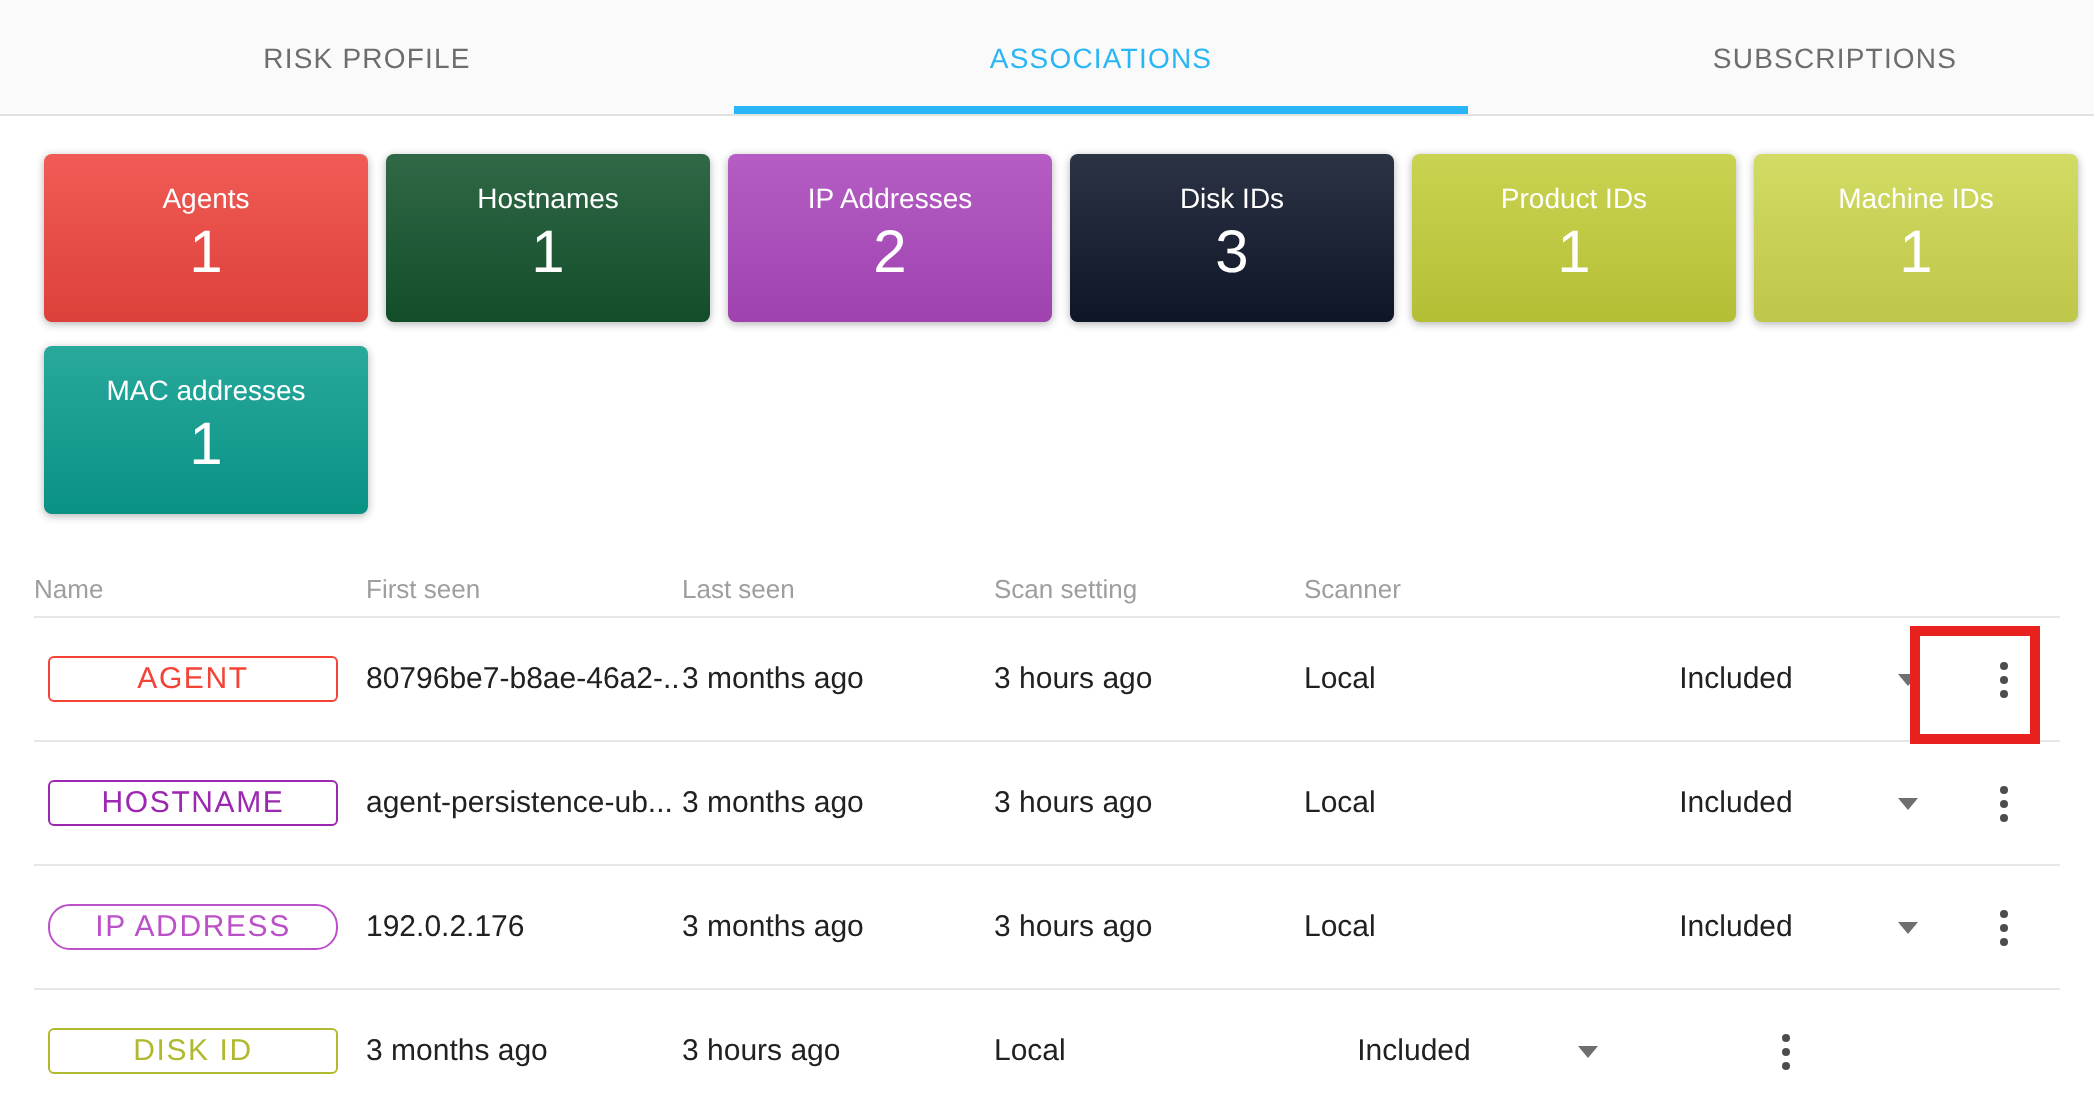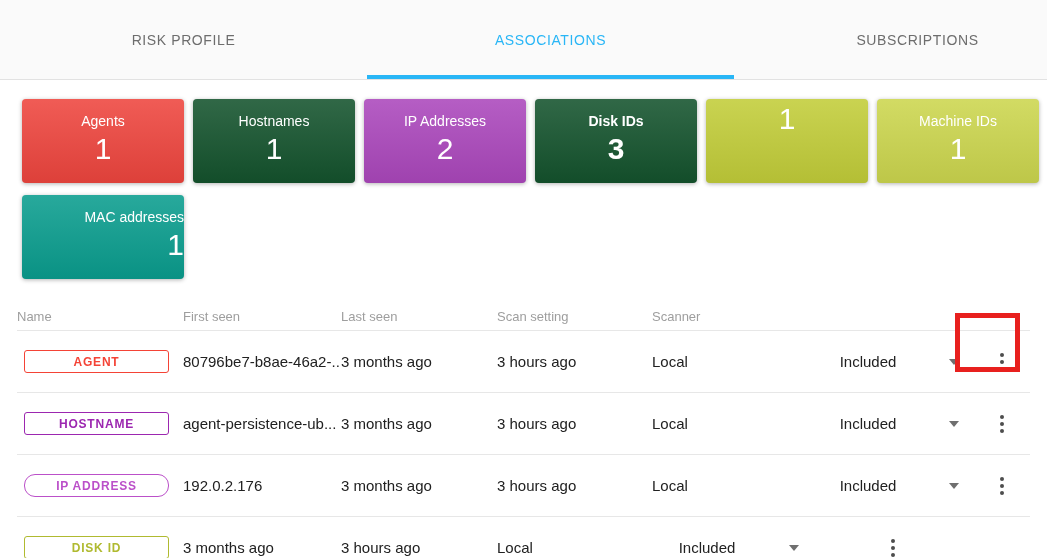--- a/index.html
+++ b/index.html
@@ -1,21 +1,21 @@
 <!DOCTYPE html>
 <html><head>
 <meta charset="utf-8">
 <style>
   * { margin: 0; padding: 0; box-sizing: border-box; }
   html, body { width: 1047px; height: 558px; overflow: hidden; background: #ffffff;
     font-family: "Liberation Sans", sans-serif; }
   .app { position: relative; width: 1047px; height: 558px; background: #fff; }
 
   
-  .tabbar { display: flex; height: 80px; background: #fafafa;
+  .tabbar { display: flex; height: 58px; background: #fafafa;
     border-bottom: 1px solid #e2e2e2; overflow: hidden; }
   .tab { width: 367px; flex: 0 0 367px; display: flex; align-items: center; justify-content: center;
     font-size: 14px; letter-spacing: 0.6px; color: #6d6d6d; cursor: pointer;
     border-bottom: 4px solid transparent; padding-top: 4px; }
   .tab.active { font-weight: 500; }
 
   
   .cards { display: flex; flex-wrap: wrap; gap: 12px 9px; padding: 19px 8px 0 22px; }
   .card { position: relative; width: 162px; height: 84px; border-radius: 4px;
     color: #fff; text-align: center; box-shadow: 0 1px 4px rgba(0,0,0,0.3);
@@ -28,21 +28,21 @@
   
   .table { margin: 23px 17px 0 17px; }
   .thead, .trow { display: grid;
     grid-template-columns: 166px 158px 156px 155px 161px 160px 1fr;
     align-items: center; }
   .thead { height: 28px; color: #9e9e9e; font-size: 13px; }
   .trow { height: 62px; border-top: 1px solid #e7e7e7; font-size: 15px; color: #212121; }
   .cell { overflow: hidden; white-space: nowrap; }
   .badge { display: inline-flex; align-items: center; justify-content: center;
     width: 145px; height: 23px; margin-left: 7px; border: 1px solid currentColor;
-    border-radius: 3px; background: #fff; font-size: 12px; font-weight: 700;
+    border-radius: 3px; background: #fff; font-size: 15px; font-weight: 400;
     letter-spacing: 0.8px; text-transform: uppercase; }
   .scan-cell { display: flex; align-items: center; padding-right: 14px; }
   .scan-label { width: 110px; text-align: center; }
   .chevron { margin-left: auto; width: 0; height: 0; cursor: pointer;
     border-left: 5px solid transparent; border-right: 5px solid transparent;
     border-top: 6px solid #6f6f6f; }
   .actions-cell { display: flex; justify-content: center; }
   .kebab { display: flex; flex-direction: column; align-items: center; gap: 3px;
     padding: 6px 10px; cursor: pointer; }
   .kebab i { width: 4px; height: 4px; border-radius: 50%; background: #4d4d4d; }
@@ -68,32 +68,33 @@
       <div class="card-count">1</div>
     </div>
     <div class="card" style="background-color: #14532d;">
       <div class="card-label">Hostnames</div>
       <div class="card-count">1</div>
     </div>
     <div class="card" style="background-color: rgb(171, 71, 188);">
       <div class="card-label">IP Addresses</div>
       <div class="card-count">2</div>
     </div>
-    <div class="card" style="background-color: #14532d; font-weight: bold;">
+    <div class="card" style="background-color: #0f172a;">
       <div class="card-label">Disk IDs</div>
       <div class="card-count">3</div>
     </div>
     <div class="card" style="background-color: rgb(194, 205, 57);">
+      <div class="card-label">Product IDs</div>
       <div class="card-count">1</div>
     </div>
     <div class="card" style="background-color: rgb(204, 214, 78);">
       <div class="card-label">Machine IDs</div>
       <div class="card-count">1</div>
     </div>
-    <div class="card" style="background-color: rgb(10, 157, 142); text-align: right;">
+    <div class="card" style="background-color: rgb(10, 157, 142);">
       <div class="card-label">MAC addresses</div>
       <div class="card-count">1</div>
     </div>
   </div>
 
   <div class="table">
     <div class="thead">
       <div class="cell">Name</div>
       <div class="cell">First seen</div>
       <div class="cell">Last seen</div>

